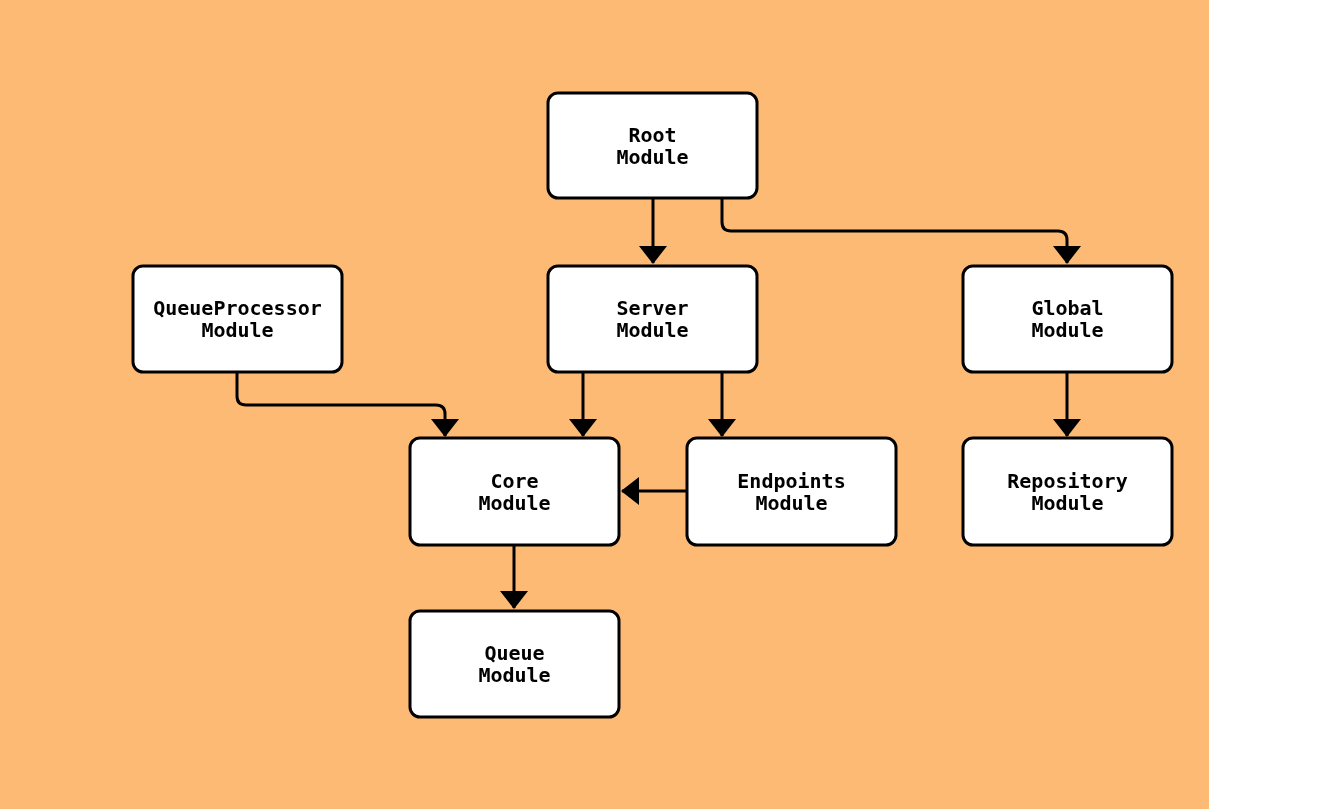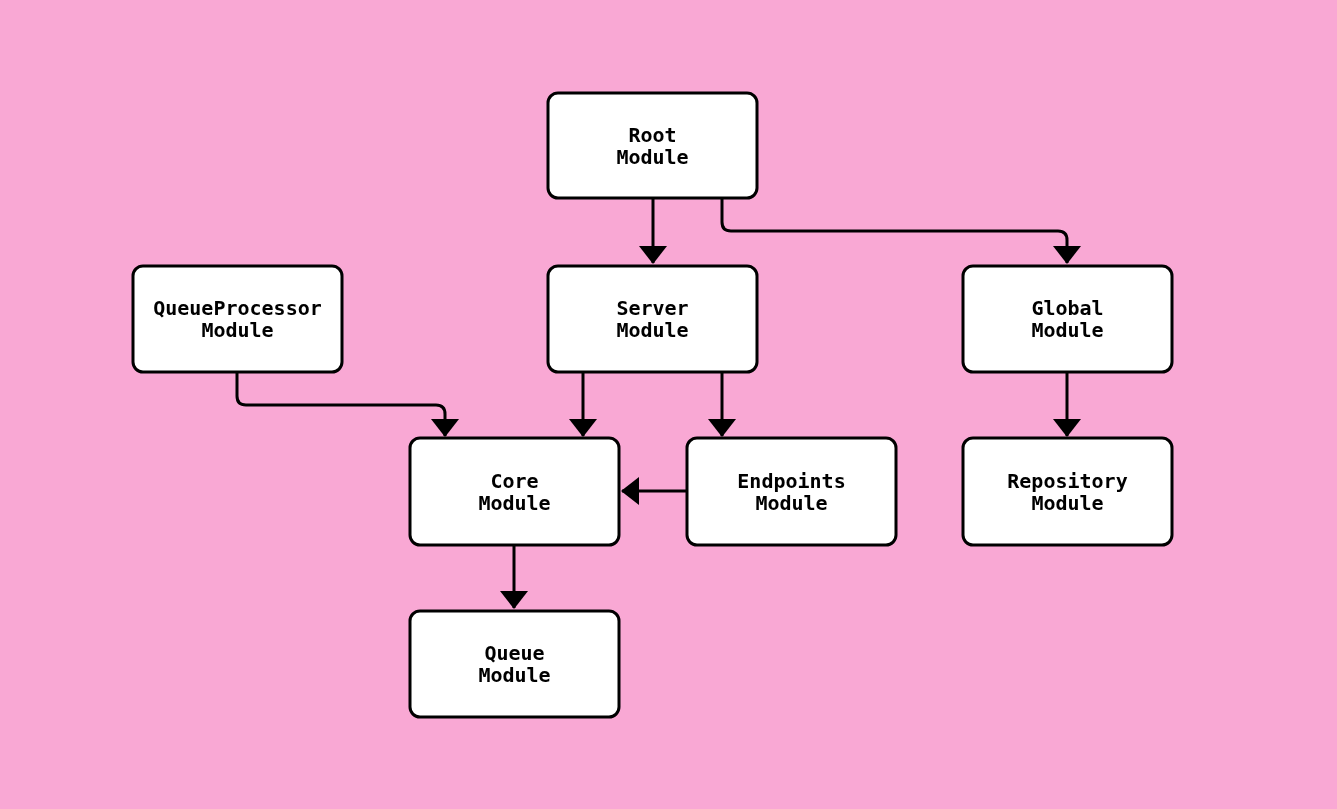--- a/index.html
+++ b/index.html
@@ -2,23 +2,23 @@
 <html><head>
 <meta charset="utf-8">
 <style>
   html, body {
     margin: 0;
     padding: 0;
     background: #ffffff;
   }
   .stage {
     position: relative;
-    width: 1337px;
+    width: 1209px;
     height: 809px;
-    background: #f9a8d4;
+    background: #fdba74;
     overflow: hidden;
   }
   svg { display: block; }
   .node-rect {
     fill: #ffffff;
     stroke: #000000;
     stroke-width: 3;
   }
   .node-label {
     font-family: "DejaVu Sans Mono", monospace;

